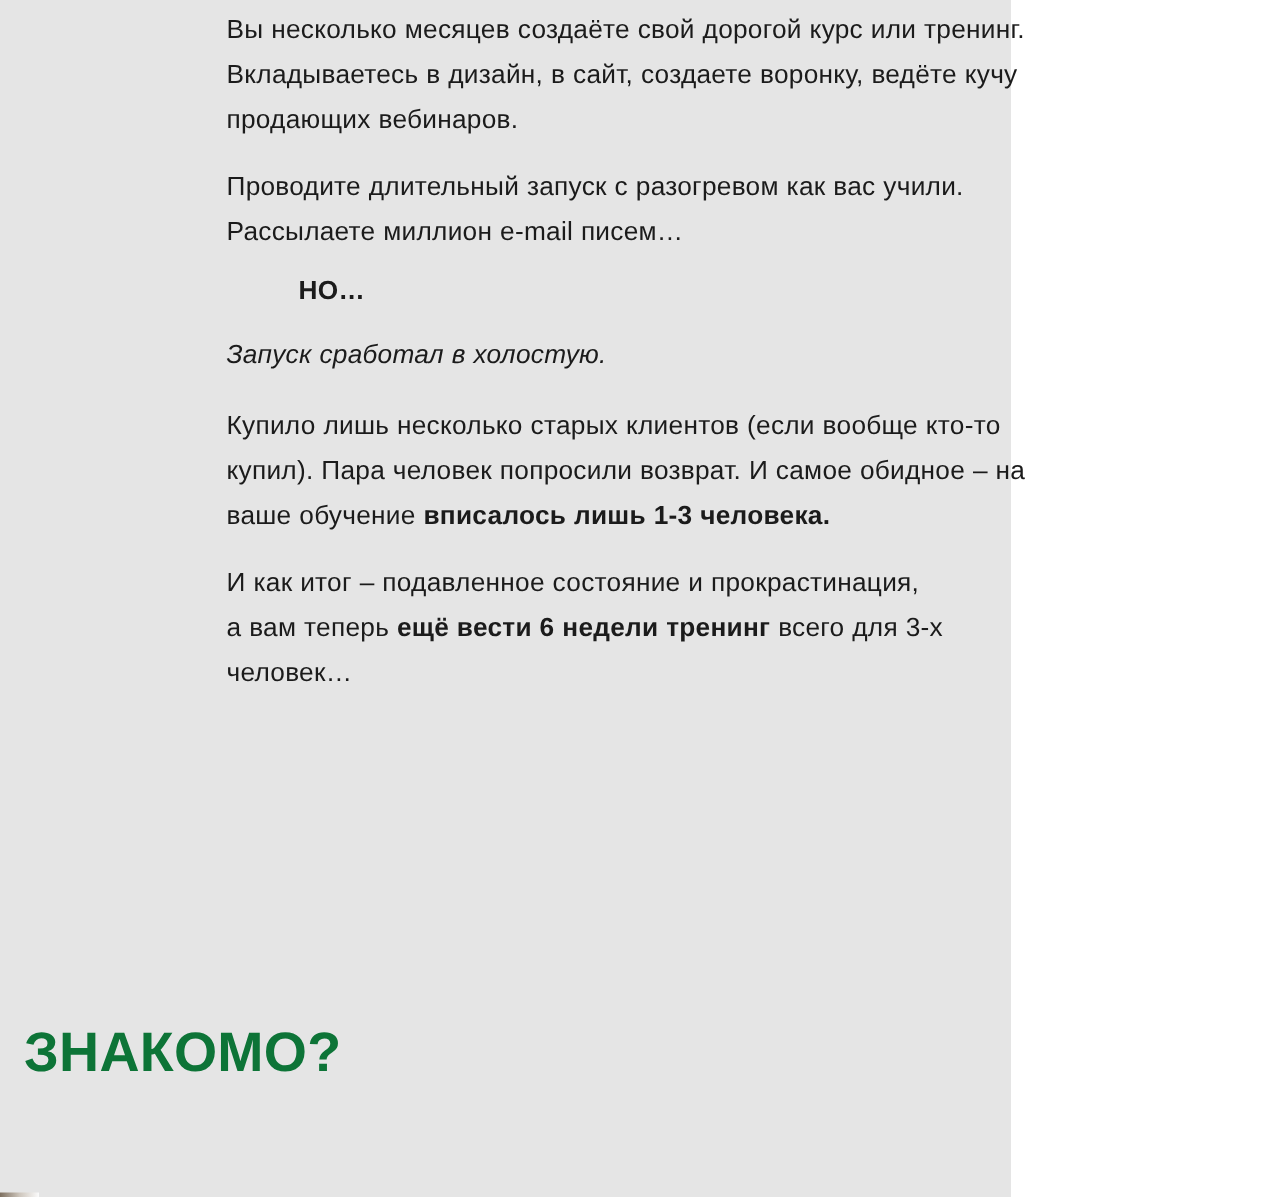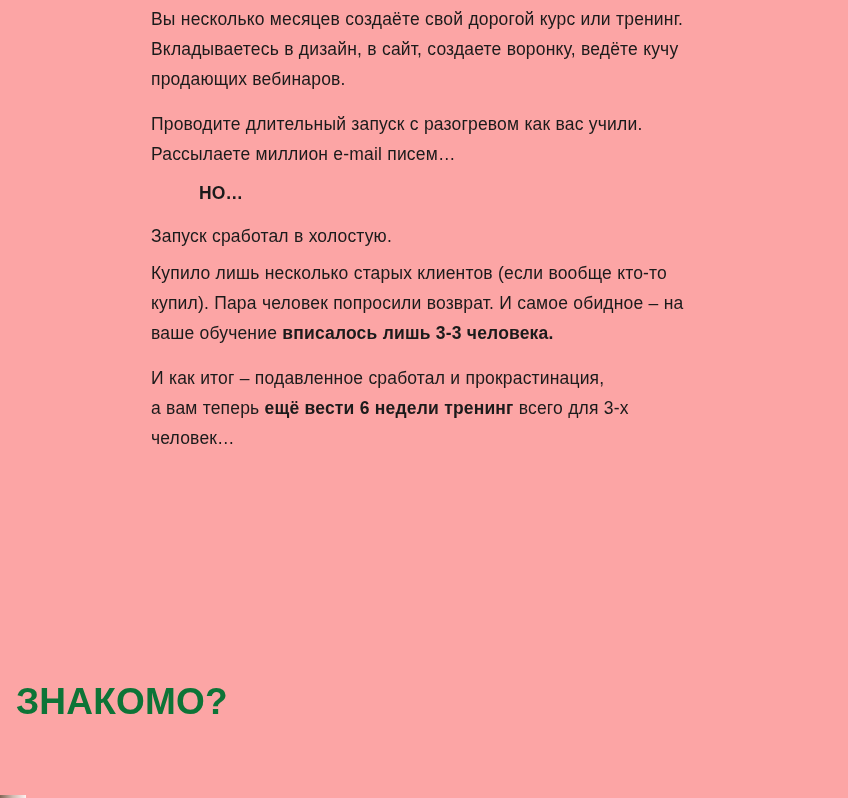--- a/index.html
+++ b/index.html
@@ -11,23 +11,23 @@
   body {
     width: 848px;
     height: 798px;
     font-family: "Liberation Sans", "DejaVu Sans", sans-serif;
     color: #1b1b1b;
     overflow: hidden;
   }
 
   .page {
     position: relative;
-    width: 848px;
+    width: 674px;
     height: 798px;
-    background: #fca5a5;
+    background: #e5e5e5;
     box-sizing: border-box;
   }
 
   .content {
     position: absolute;
     left: 151px;
     top: 4px;
     width: 545px;
   }
 
@@ -39,21 +39,22 @@
     color: #1b1b1b;
     letter-spacing: 0.01em;
     word-spacing: 0.01em;
   }
 
   .para.tight {
     margin-bottom: 9px;
   }
 
   .para.gap-lg {
-    margin-bottom: 7px;
+    margin-bottom: 17px;
+    font-style: italic;
   }
 
   .para.wide {
     width: 552px;
   }
 
   .para b,
   .para strong {
     font-weight: 700;
   }
@@ -103,26 +104,26 @@
 
     <p class="para bold-line">
       <span>НО…</span>
     </p>
 
     <p class="para gap-lg">
       <span>Запуск сработал в холостую.</span>
     </p>
 
     <p class="para">
-      <span>Купило лишь несколько старых клиентов (если вообще кто-то купил). Пара человек попросили возврат. И самое обидное – на ваше обучение </span><b>вписалось лишь 3-3 человека.</b>
+      <span>Купило лишь несколько старых клиентов (если вообще кто-то купил). Пара человек попросили возврат. И самое обидное – на ваше обучение </span><b>вписалось лишь 1-3 человека.</b>
     </p>
 
 
     <p class="para tight">
-      <span>И как итог – подавленное сработал и прокрастинация,</span><br>
+      <span>И как итог – подавленное состояние и прокрастинация,</span><br>
       <span>а вам теперь </span><b>ещё вести 6 недели тренинг</b><span> всего для 3-х человек…</span>
     </p>
 
 
   </div>
 
   <div class="heading-znakomo">ЗНАКОМО?</div>
 
   <div class="edge-artifact"></div>
 

